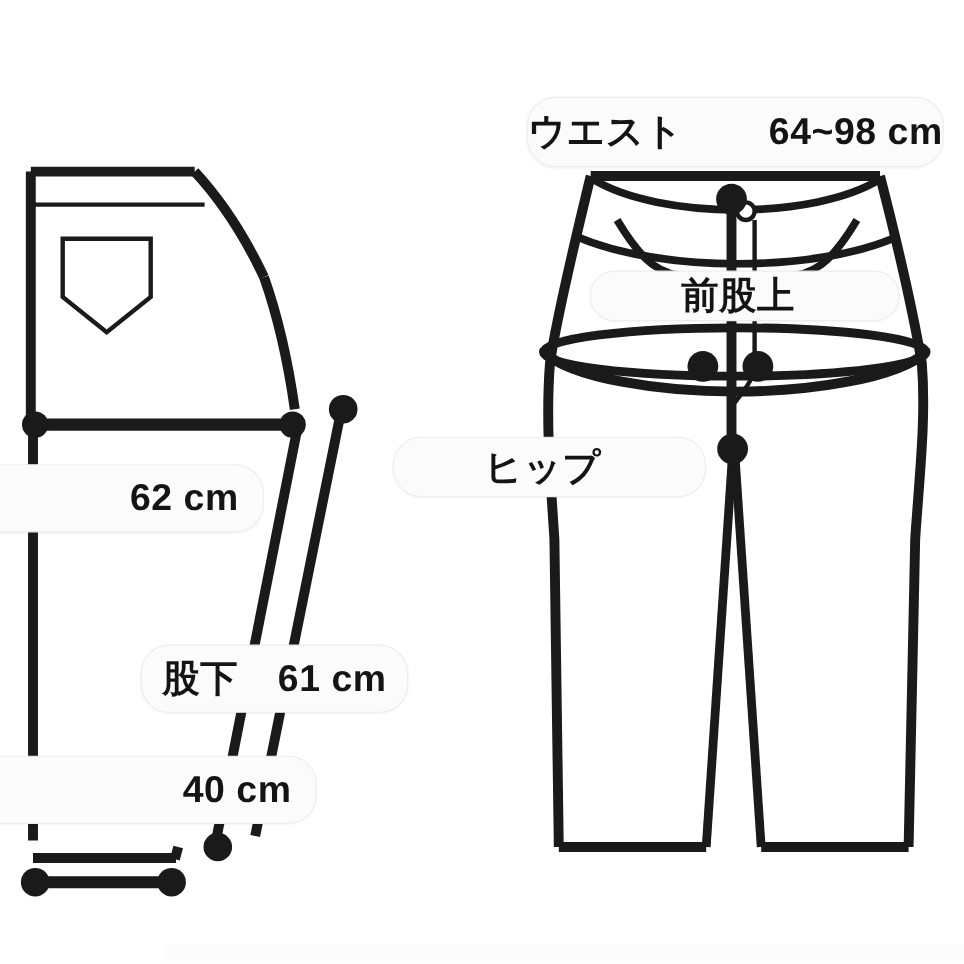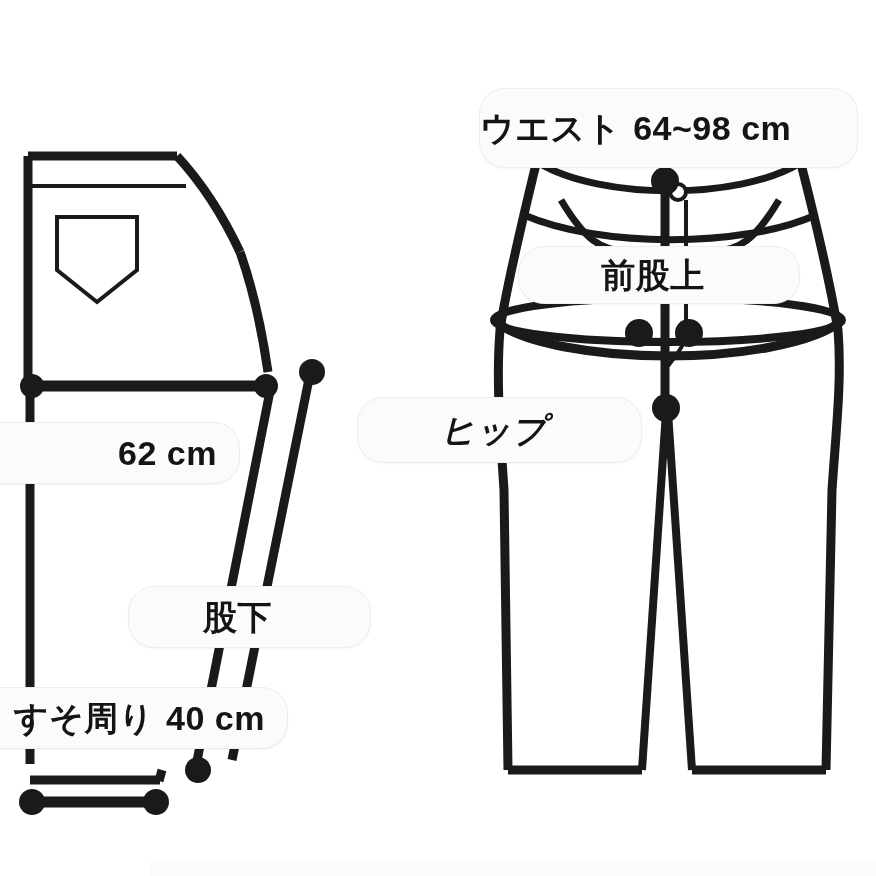--- a/index.html
+++ b/index.html
@@ -42,31 +42,30 @@
     box-shadow: 0 1px 2px rgba(0,0,0,0.04);
     font-family: "Liberation Sans", "DejaVu Sans", sans-serif;
   }
   .callout .jp {
     font-family: "DejaVu Sans", "Liberation Sans", sans-serif;
   }
   .callout .num {
     font-family: "Liberation Sans", "DejaVu Sans", sans-serif;
   }
   .c-waist {
-    left: 479px;  top: 88px;  width: 379px; height: 80px;
-    justify-content: flex-start;
+    left: 479px;  top: 88px;  width: 379px; height: 64px;
+    justify-content: space-between;
   }
   .c-rise {
-    left: 518px; top: 246px;  width: 282px; height: 58px;
+    left: 536px; top: 246px;  width: 282px; height: 46px;
     justify-content: center;
   }
   .c-hip {
-    left: 357px; top: 397px;  width: 285px; height: 66px;
+    left: 357px; top: 397px;  width: 285px; height: 55px;
     justify-content: center;
-    font-style: italic;
   }
   .c-thigh {
     left: -28px; top: 422px;  width: 268px; height: 62px;
     justify-content: flex-end; padding-right: 22px;
   }
   .c-inseam {
     left: 128px; top: 586px;  width: 243px; height: 62px;
     justify-content: center;
     gap: 12px;
   }
@@ -202,23 +201,23 @@
   </div>
 
   <div class="callout c-thigh">
     <span class="spacer-gap"></span>
     <span class="num">62 cm</span>
   </div>
 
   <div class="callout c-inseam">
     <span class="jp">股下</span>
     <span class="spacer-gap"></span>
+    <span class="num">61 cm</span>
   </div>
 
   <div class="callout c-hem">
-    <span class="jp">すそ周り</span>
     <span class="spacer-gap"></span>
     <span class="num">40 cm</span>
   </div>
 
   <div class="bottom-band"></div>
 
 </div>
 
 </body></html>

